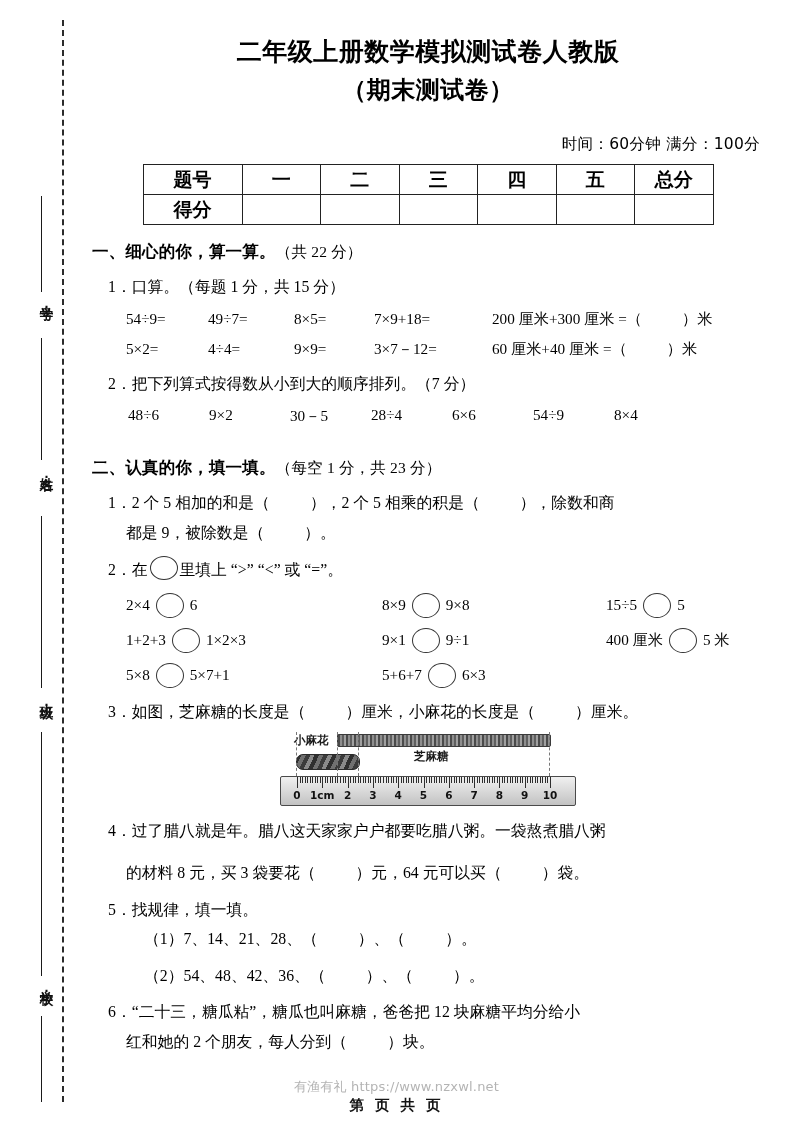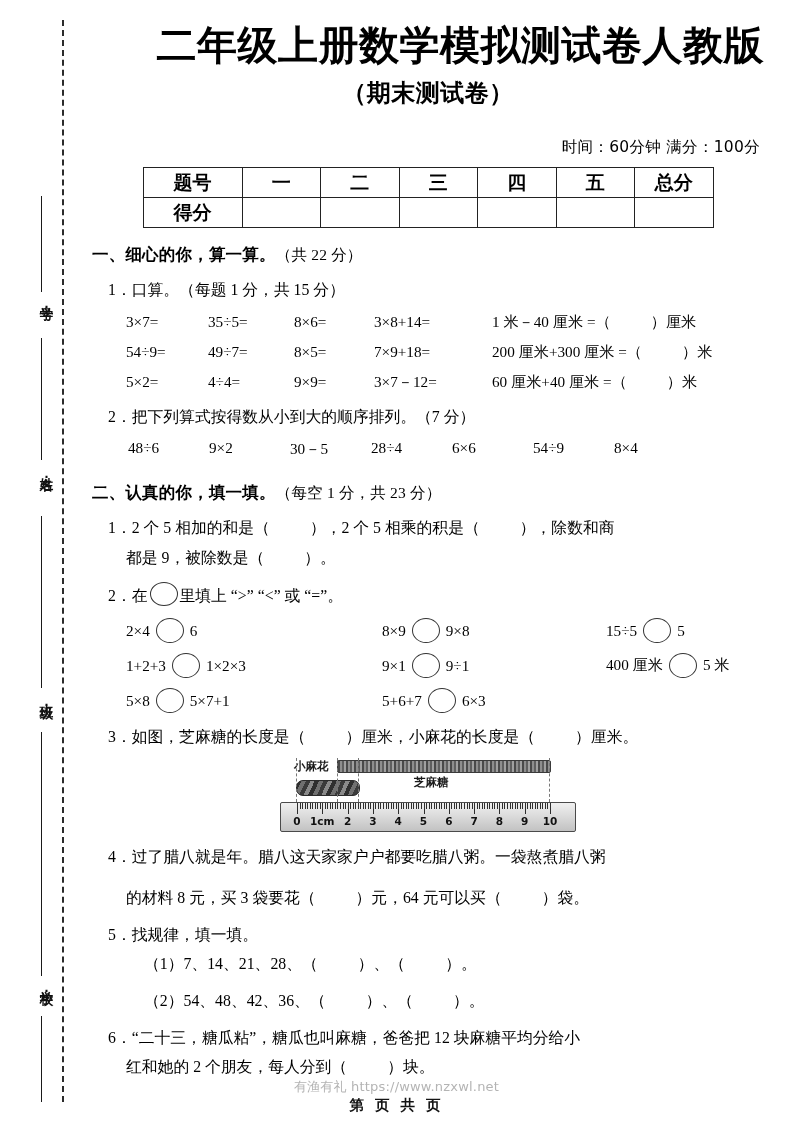--- a/index.html
+++ b/index.html
@@ -68,25 +68,25 @@
     position: absolute;
     left: 92px;
     top: 0;
     width: 672px;
     height: 1122px;
   }
 
   .title {
     font-family: "DejaVu Sans", sans-serif;
     font-weight: bold;
-    font-size: 40px;
-    text-align: right;
+    font-size: 25px;
+    text-align: center;
     letter-spacing: 0.5px;
     line-height: 1.28;
-    margin-top: 20px;
+    margin-top: 36px;
   }
   .subtitle {
     font-family: "DejaVu Sans", sans-serif;
     font-weight: bold;
     font-size: 24px;
     text-align: center;
     letter-spacing: 0.5px;
     margin-top: 6px;
   }
 
@@ -358,27 +358,20 @@
       <td></td>
       <td></td>
     </tr>
   </tbody>
     </table>
 
   <div class="sec-head"><span>一、细心的你，算一算。</span><span class="pts">（共 22 分）</span></div>
 
   <div class="q q-ind"><span>1．口算。</span><span class="pts">（每题 1 分，共 15 分）</span></div>
 
-  <div class="calc-row">
-    <span class="c1">3×7=</span>
-    <span class="c2">35÷5=</span>
-    <span class="c3">8×6=</span>
-    <span class="c4">3×8+14=</span>
-    <span class="c5"><span>1 米－40 厘米 =（</span><span class="blank-md"></span><span>）厘米</span></span>
-  </div>
 
   <div class="calc-row">
     <span class="c1">54÷9=</span>
     <span class="c2">49÷7=</span>
     <span class="c3">8×5=</span>
     <span class="c4">7×9+18=</span>
     <span class="c5"><span>200 厘米+300 厘米 =（</span><span class="blank-md"></span><span>）米</span></span>
   </div>
 
   <div class="calc-row">
@@ -394,21 +387,21 @@
   <div class="seq-row">
     <span>48÷6</span>
     <span>9×2</span>
     <span>30－5</span>
     <span>28÷4</span>
     <span>6×6</span>
     <span>54÷9</span>
     <span>8×4</span>
   </div>
 
-  <div class="sec-head" style="margin-top:22px;"><span>二、认真的你，填一填。</span><span class="pts">（每空 1 分，共 23 分）</span></div>
+  <div class="sec-head" style="margin-top:30px;"><span>二、认真的你，填一填。</span><span class="pts">（每空 1 分，共 23 分）</span></div>
 
   <div class="q q-ind">
     <span>1．2 个 5 相加的和是（</span><span class="blank-md"></span><span>），2 个 5 相乘的积是（</span><span class="blank-md"></span><span>），除数和商</span>
   </div>
   <div class="q q-sub" style="margin-top:4px;">
     <span>都是 9，被除数是（</span><span class="blank-md"></span><span>）。</span>
   </div>
 
   <div class="q q-ind">
     <span>2．在</span><span class="circle-inline"></span><span>里填上  “&gt;”  “&lt;”  或  “=”。</span>

